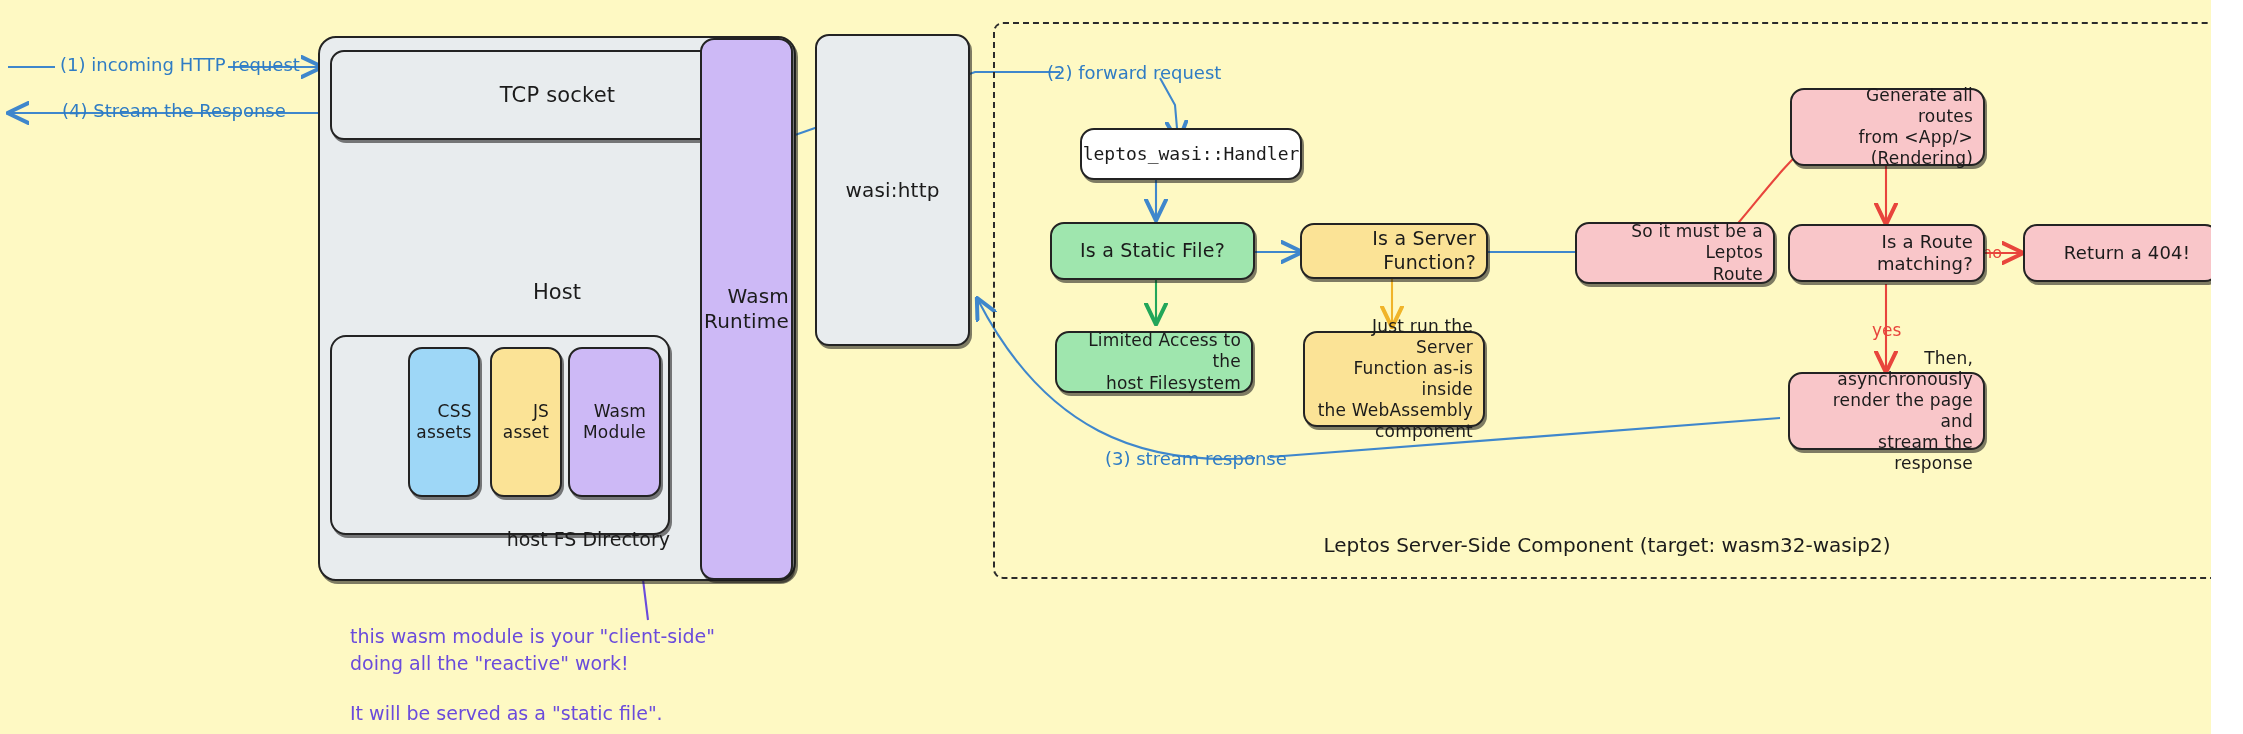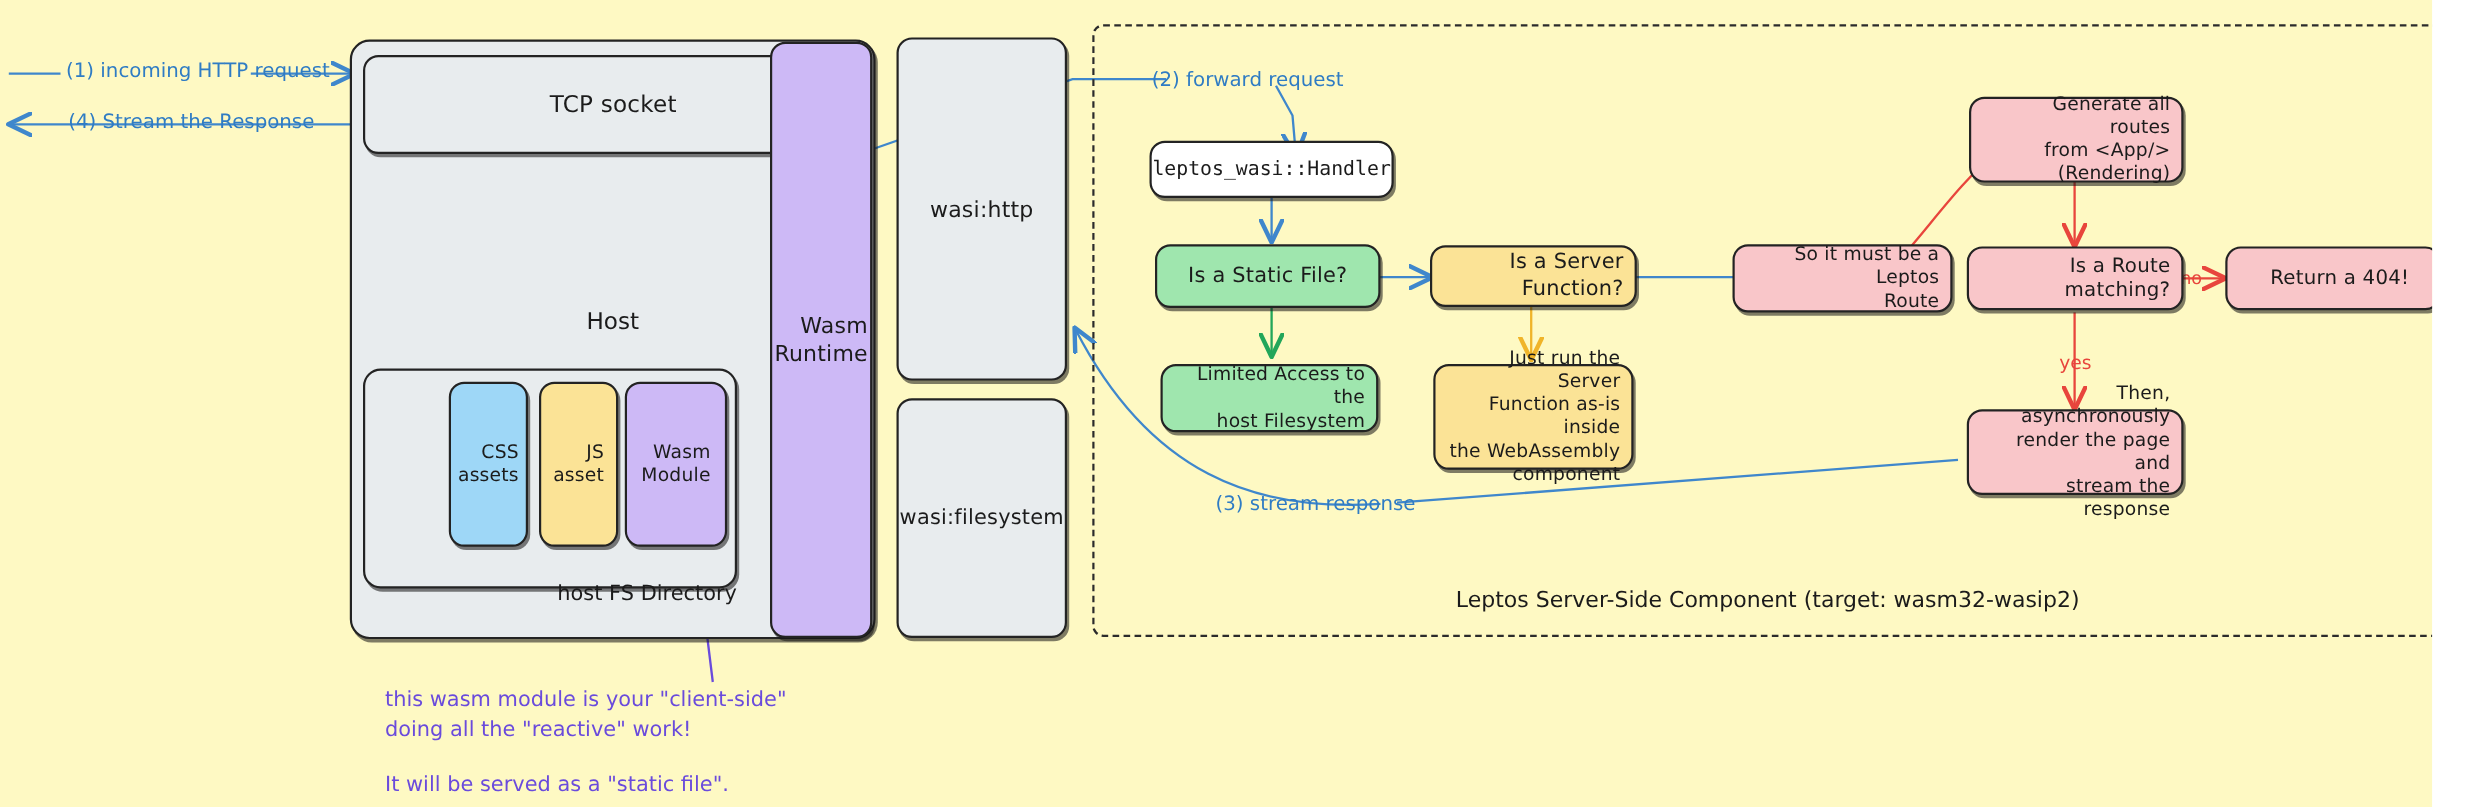--- a/index.html
+++ b/index.html
@@ -185,37 +185,34 @@
   </div>
 
   <div class="node purpl" style="left:700px; top:38px; width:93px; height:542px; font-size:20px;">
     <span>Wasm
 Runtime</span>
   </div>
 
   <div class="node grey" style="left:815px; top:34px; width:155px; height:312px; font-size:20px;">
     <span>wasi:http</span>
   </div>
-  <div class="node grey" style="left:815px; top:362px; width:155px; height:218px; font-size:19px;">
-    <span>wasi:filesystem</span>
-  </div>
 
   <div class="plain-label purple-text" style="left:350px; top:623px; font-size:19px; line-height:1.45;">this wasm module is your "client-side"</div>
   <div class="plain-label purple-text" style="left:350px; top:650px; font-size:19px; line-height:1.45;">doing all the "reactive" work!</div>
   <div class="plain-label purple-text" style="left:350px; top:700px; font-size:19px; line-height:1.45;">It will be served as a "static file".</div>
 
   <div class="dashed-region" style="left:993px; top:22px; width:1228px; height:557px;"></div>
   <div class="plain-label" style="left:993px; top:533px; width:1228px; text-align:center; font-size:20px;">Leptos Server-Side Component (target: wasm32-wasip2)</div>
 
   <div class="edge-label blue-text" style="left:1047px; top:62px; font-size:18px;">(2) forward request</div>
   <div class="edge-label blue-text" style="left:1105px; top:448px; font-size:18px;">(3) stream response</div>
   <div class="edge-label red-text" style="left:1982px; top:243px; font-size:16px;">no</div>
   <div class="edge-label red-text" style="left:1872px; top:320px; font-size:17px;">yes</div>
 
-  <div class="node white" style="left:1045px; top:128px; width:222px; height:52px; font-size:18px;">
+  <div class="node white" style="left:1080px; top:128px; width:222px; height:52px; font-size:18px;">
     <span class="mono">leptos_wasi::Handler</span>
   </div>
 
   <div class="node green" style="left:1050px; top:222px; width:205px; height:58px; font-size:19px;">
     <span>Is a Static File?</span>
   </div>
 
   <div class="node green" style="left:1055px; top:331px; width:198px; height:62px; font-size:17px;">
     <span>Limited Access to the
 host Filesystem</span>

